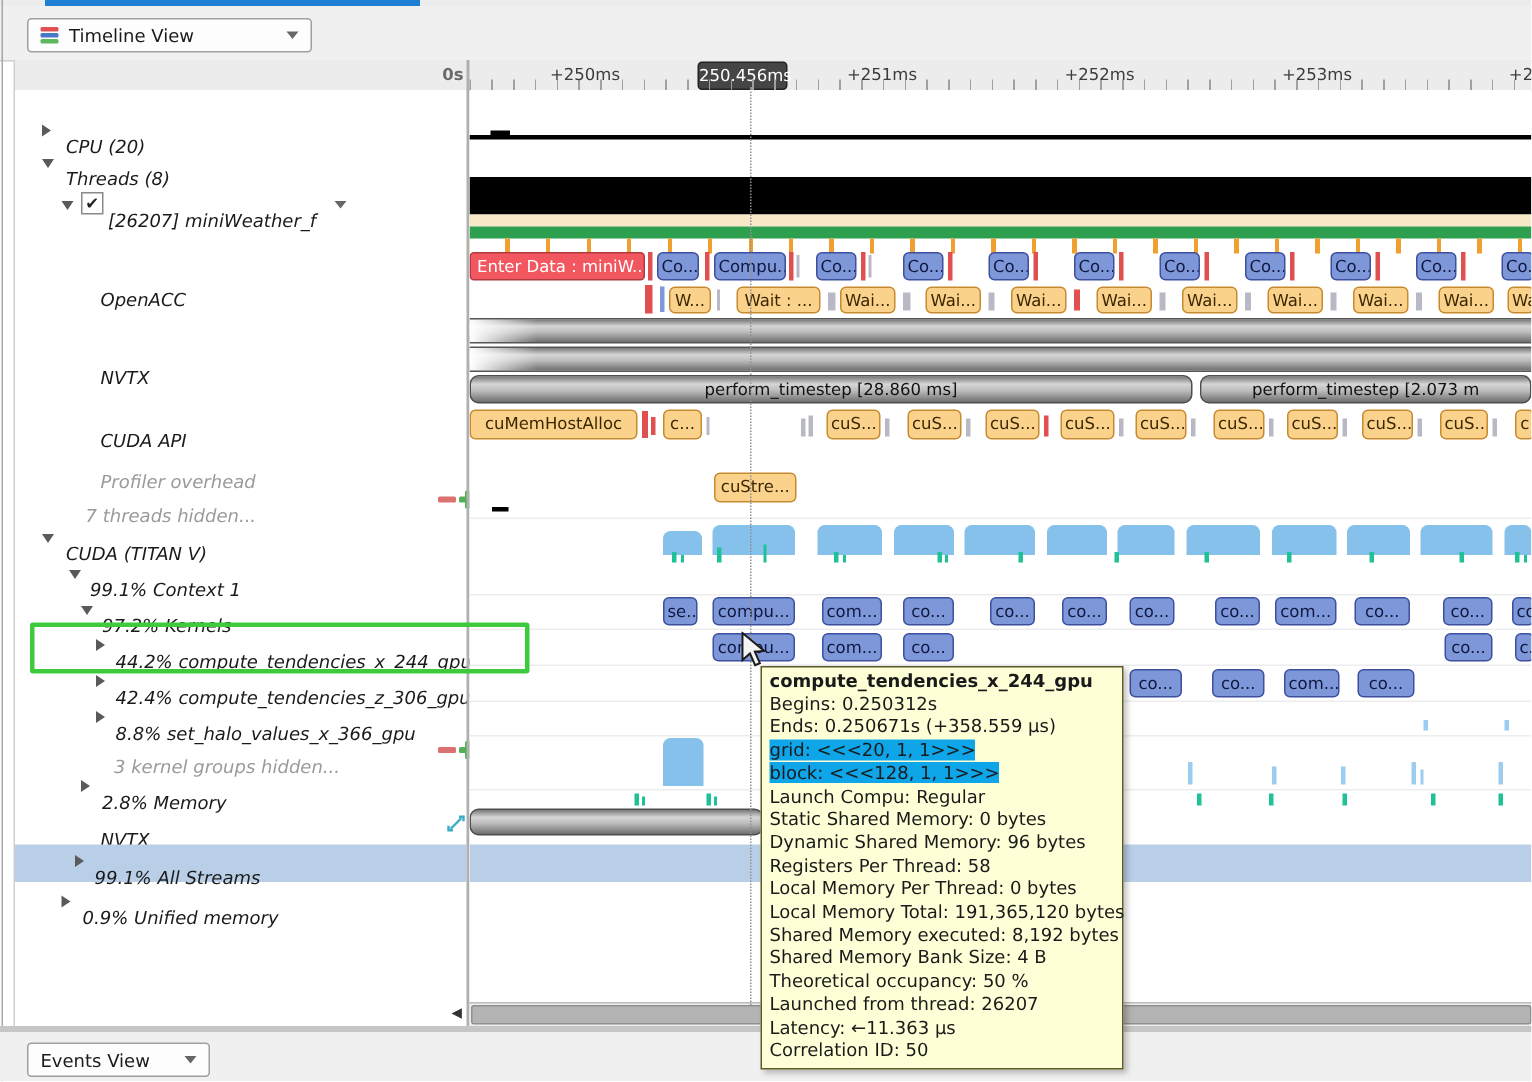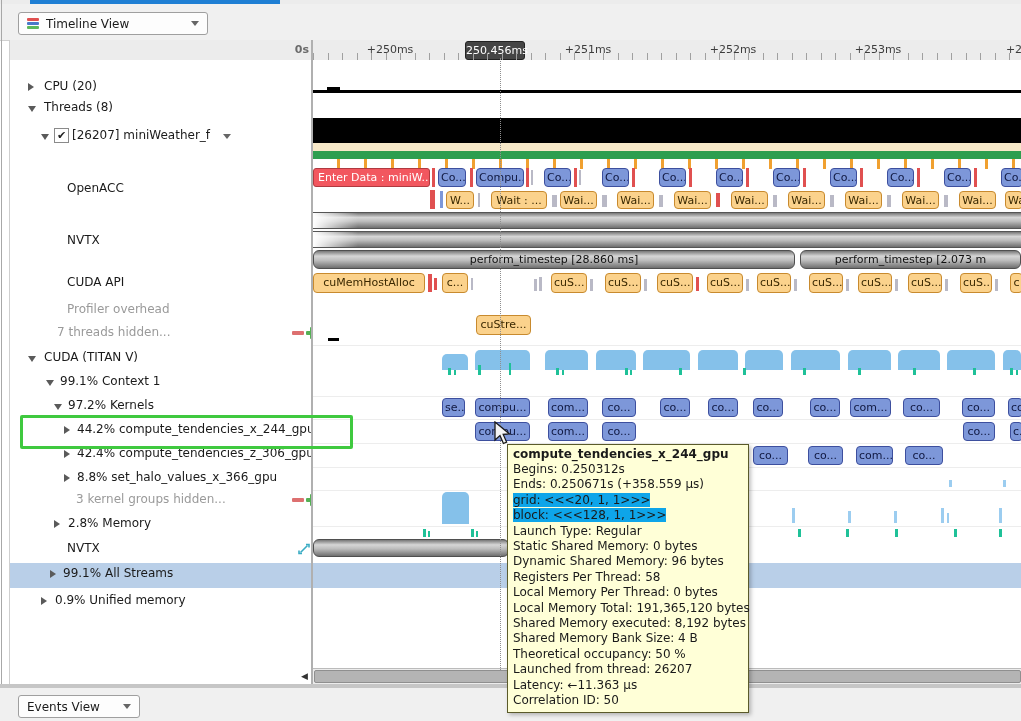--- a/index.html
+++ b/index.html
@@ -29,21 +29,21 @@
           background:repeating-linear-gradient(90deg,#a0a0a0 0 1px,transparent 1px 14.5px);}
   
   #sidebar{left:10px;top:60px;width:301px;height:608px;background:#fff;}
   #vdivider{left:311px;top:40px;width:2px;height:644px;background:#b0b0b0;}
   #timeline{left:313px;top:60px;width:708px;height:608px;background:#fff;overflow:hidden;}
   .tl-row{position:absolute;left:0;width:708px;}
   .sep{border-top:1px solid #ededed;}
   
   .sb-item{position:absolute;left:0;width:301px;height:21px;display:block;cursor:default;}
   .sb-item.sel{background:#b9cfe8;}
-  .sb-label{position:absolute;top:3px;white-space:nowrap;}
+  .sb-label{position:absolute;top:15px;white-space:nowrap;font-style:italic;}
   .gray .sb-label{color:#9a9a9a;}
   .tri{position:absolute;width:0;height:0;}
   .tri-r{border:4px solid transparent;border-left:6px solid #5a5a5a;top:7px;}
   .tri-d{border:4px solid transparent;border-top:6px solid #5a5a5a;top:9px;}
   .cbx{position:absolute;top:3px;width:13px;height:13px;background:#fff;border:1px solid #8a8a8a;
        font-size:11px;line-height:13px;text-align:center;color:#222;}
   .mcaret{position:absolute;width:0;height:0;border:4px solid transparent;border-top:5px solid #666;top:9px;}
   .ic-minus{position:absolute;width:12px;height:4px;background:#dd7070;border-radius:1px;top:9px;}
   .ic-plus{position:absolute;width:12px;height:12px;top:5px;}
   .ic-plus i{position:absolute;background:#55b055;border-radius:1px;}
@@ -409,21 +409,21 @@
   <div class="abs" id="cursorline"></div>
   <div class="abs" id="greenbox"></div>
 
   <div class="abs" id="tooltip">
     <div class="tt-title">compute_tendencies_x_244_gpu</div>
     <div id="tt-lines">
         <div class="tt-line"><span>Begins: 0.250312s</span></div>
         <div class="tt-line"><span>Ends: 0.250671s (+358.559 μs)</span></div>
         <div class="tt-line hl"><span>grid:  &lt;&lt;&lt;20, 1, 1&gt;&gt;&gt;</span></div>
         <div class="tt-line hl"><span>block: &lt;&lt;&lt;128, 1, 1&gt;&gt;&gt;</span></div>
-        <div class="tt-line"><span>Launch Type: Regular</span></div>
+        <div class="tt-line"><span>Launch Compu: Regular</span></div>
         <div class="tt-line"><span>Static Shared Memory: 0 bytes</span></div>
         <div class="tt-line"><span>Dynamic Shared Memory: 96 bytes</span></div>
         <div class="tt-line"><span>Registers Per Thread: 58</span></div>
         <div class="tt-line"><span>Local Memory Per Thread: 0 bytes</span></div>
         <div class="tt-line"><span>Local Memory Total: 191,365,120 bytes</span></div>
         <div class="tt-line"><span>Shared Memory executed: 8,192 bytes</span></div>
         <div class="tt-line"><span>Shared Memory Bank Size: 4 B</span></div>
         <div class="tt-line"><span>Theoretical occupancy: 50 %</span></div>
         <div class="tt-line"><span>Launched from thread: 26207</span></div>
         <div class="tt-line"><span>Latency: ←11.363 μs</span></div>

